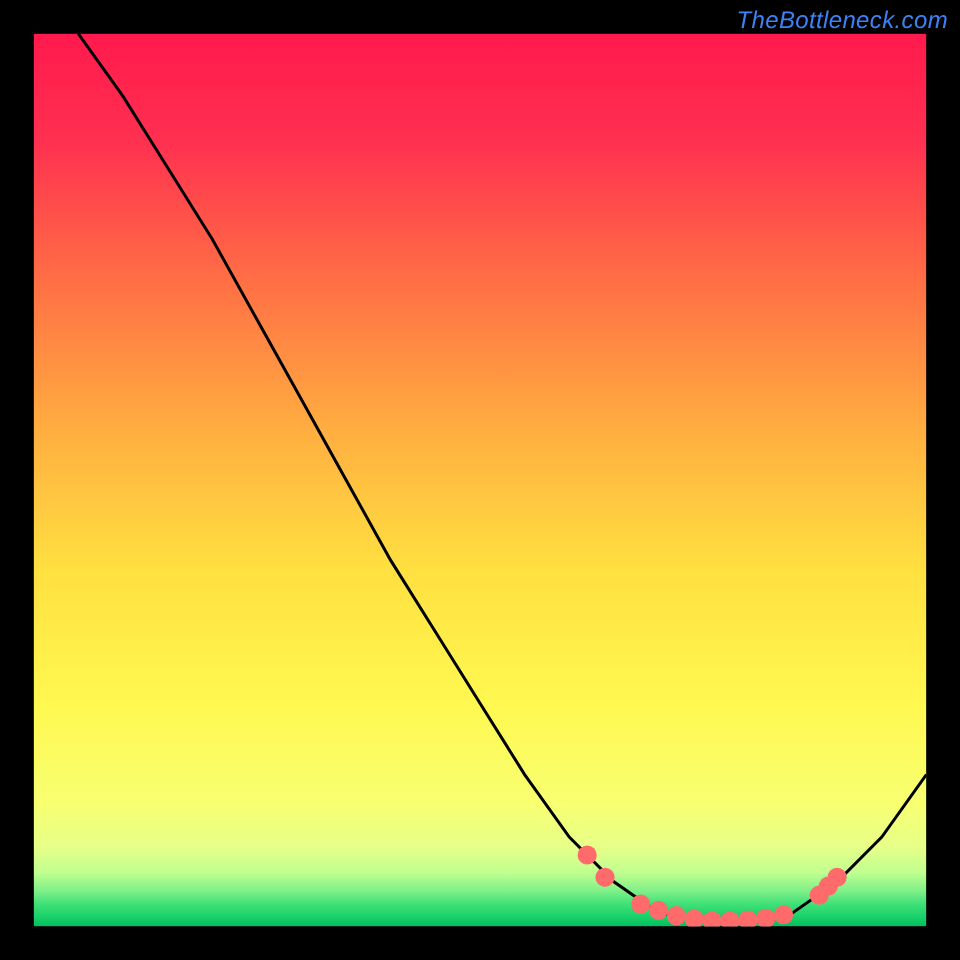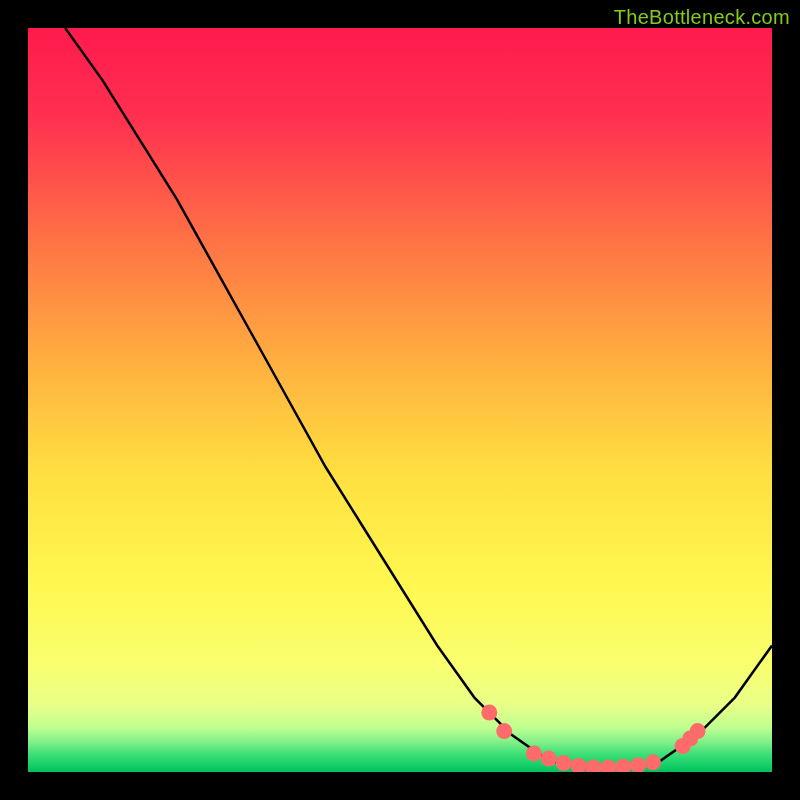--- a/index.html
+++ b/index.html
@@ -8,25 +8,26 @@
     width: 800px;
     height: 800px;
     background: #000;
     font-family: Arial, sans-serif;
     position: relative;
   }
   .watermark {
     position: absolute;
     top: 6px;
     right: 10px;
-    color: #84cc16;
+    color: #3b82f6;
     font-size: 20px;
     font-weight: 500;
     z-index: 10;
     letter-spacing: 0.3px;
+    font-style: italic;
   }
   .chart-area {
     position: absolute;
     left: 28px;
     top: 28px;
     width: 744px;
     height: 744px;
   }
   svg {
     display: block;

